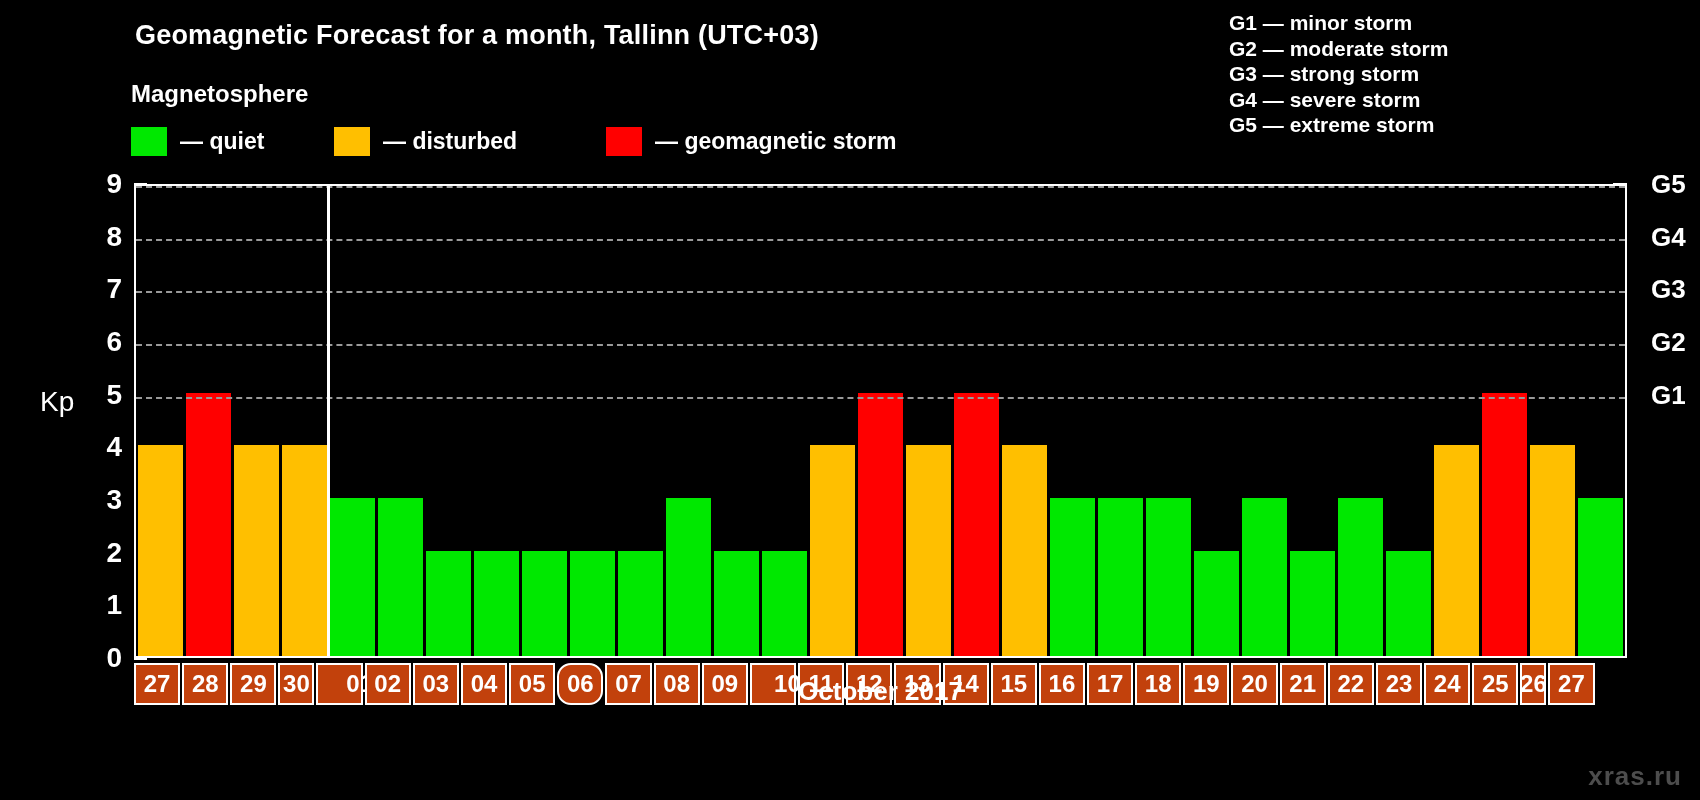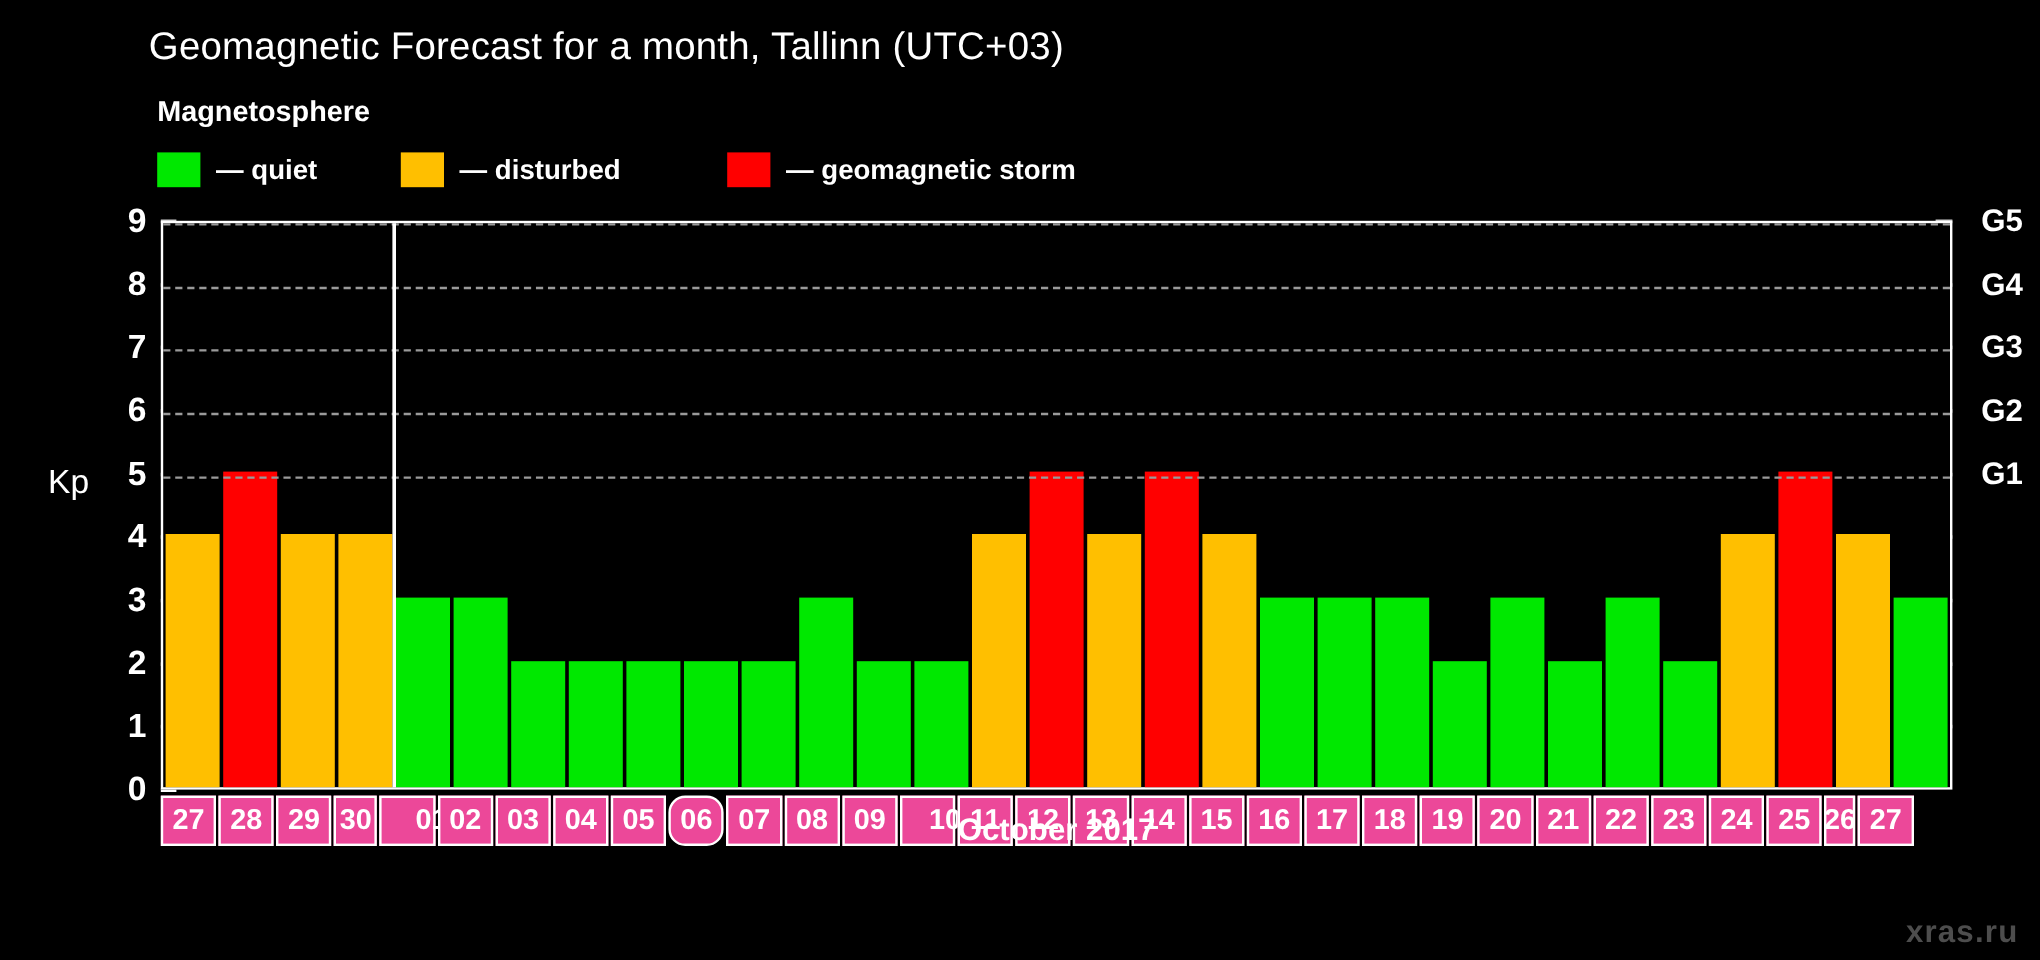--- a/index.html
+++ b/index.html
@@ -1,20 +1,20 @@
 <!DOCTYPE html>
 <html><head>
 <meta charset="utf-8">
 <style>
   html,body{margin:0;padding:0;background:#000;}
   body{width:1700px;height:800px;overflow:hidden;font-family:"Liberation Sans",sans-serif;color:#fff;}
   .root{position:relative;width:1700px;height:800px;background:#000;}
 
   
-  .title{position:absolute;left:124px;top:20px;font-size:32px;font-weight:normal;color:#fff;letter-spacing:0.2px;white-space:nowrap;}
+  .title{position:absolute;left:135px;top:20px;font-size:27px;font-weight:bold;color:#fff;letter-spacing:0.2px;white-space:nowrap;}
   .mag-title{position:absolute;left:131px;top:80px;font-size:24px;font-weight:bold;color:#fff;white-space:nowrap;}
 
   .legend{position:absolute;left:131px;top:126px;height:30px;}
   .legend-item{position:absolute;top:0;height:30px;display:flex;align-items:center;white-space:nowrap;}
   .legend-swatch{width:36px;height:29px;display:inline-block;}
   .legend-text{font-size:23px;font-weight:bold;color:#fff;margin-left:13px;}
 
   .gscale{position:absolute;left:1229px;top:10px;}
   .gscale-row{font-size:21px;font-weight:bold;color:#fff;line-height:25.5px;white-space:nowrap;}
 
@@ -33,21 +33,21 @@
   .bar{width:100%;}
   .ylab-l{position:absolute;font-size:28px;font-weight:bold;color:#fff;
           text-align:right;transform:translateY(-50%);white-space:nowrap;width:40px;}
   .kp-label{position:absolute;left:40px;top:386px;font-size:28px;font-weight:normal;color:#fff;}
   .rlab{position:absolute;left:1651px;font-size:26px;font-weight:bold;color:#fff;
         transform:translateY(-50%);white-space:nowrap;}
 
   
   .dates{position:absolute;left:134px;top:663px;width:1493px;height:42px;display:flex;}
   .datebox{position:relative;height:42px;display:flex;align-items:center;justify-content:center;
-           border:2px solid #fff;box-sizing:border-box;margin-right:2px;background:#ec4899;}
+           border:2px solid #fff;box-sizing:border-box;margin-right:2px;background:#c2410c;}
   .datebox:last-child{margin-right:0;}
   .datebox span{font-size:24px;font-weight:bold;color:#fff;line-height:1;}
   .month-wrap{position:absolute;left:134px;width:1493px;top:676px;text-align:center;}
 
   .watermark{position:absolute;right:18px;bottom:8px;font-size:26px;font-weight:bold;color:#4d4d4d;letter-spacing:1px;}
 </style>
 </head>
 <body>
 
 <div class="root">
@@ -63,20 +63,27 @@
       <div class="legend-item" style="left: 203px;">
         <span class="legend-swatch" style="background: rgb(255, 191, 0);"></span>
         <span class="legend-text">— disturbed</span>
       </div>
       <div class="legend-item" style="left: 447px; padding-left: 28px;">
         <span class="legend-swatch" style="background: rgb(255, 0, 0);"></span>
         <span class="legend-text">— geomagnetic storm</span>
       </div>
     </div>
 
+  <div class="gscale" id="gscale">
+      <div class="gscale-row">G1 — minor storm</div>
+      <div class="gscale-row">G2 — moderate storm</div>
+      <div class="gscale-row">G3 — strong storm</div>
+      <div class="gscale-row">G4 — severe storm</div>
+      <div class="gscale-row">G5 — extreme storm</div>
+    </div>
 
   <div class="kp-label">Kp</div>
 
   <div id="ylabels">
       <div style="position: absolute; left: 134px; top: 657px; width: 13px; height: 0px; border-top: 3px solid rgb(255, 255, 255);"></div>
       <div class="ylab-l" style="left: 82px; top: 658px;">0</div>
       <div style="position: absolute; left: 134px; top: 604.333px; width: 13px; height: 0px; border-top: 3px solid rgb(255, 255, 255);"></div>
       <div class="ylab-l" style="left: 82px; top: 605.333px;">1</div>
       <div style="position: absolute; left: 134px; top: 551.667px; width: 13px; height: 0px; border-top: 3px solid rgb(255, 255, 255);"></div>
       <div class="ylab-l" style="left: 82px; top: 552.667px;">2</div>

